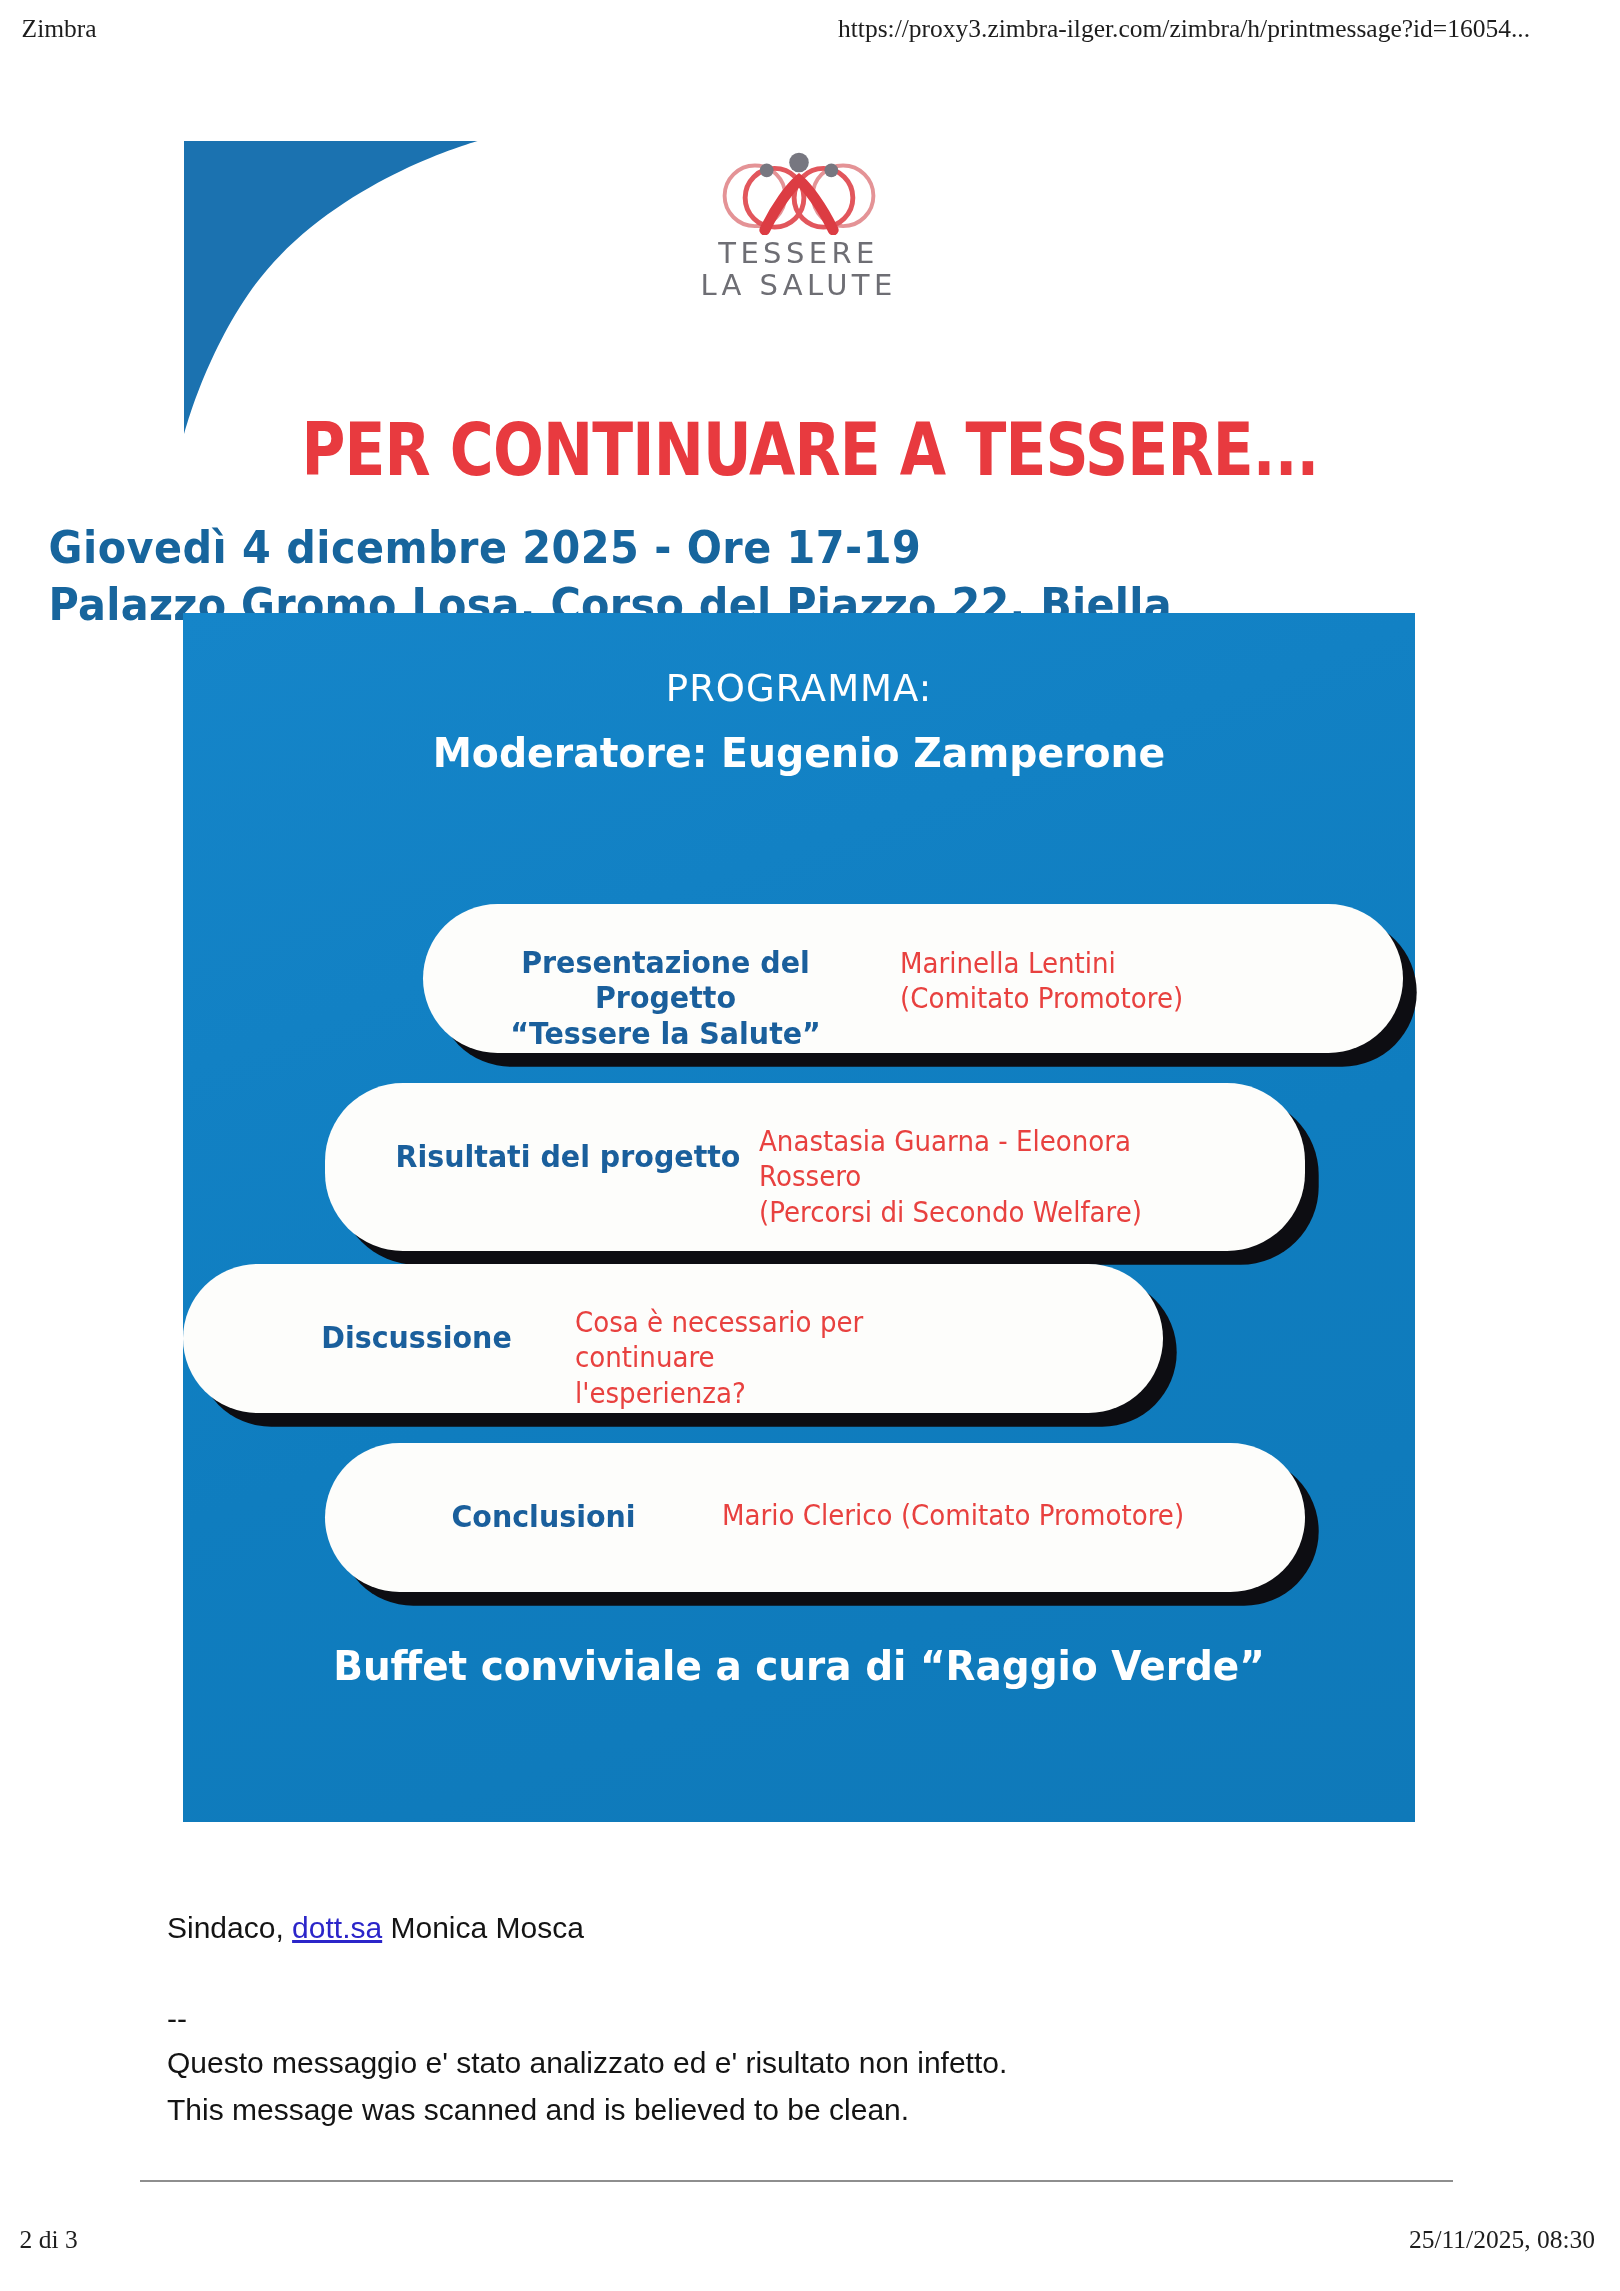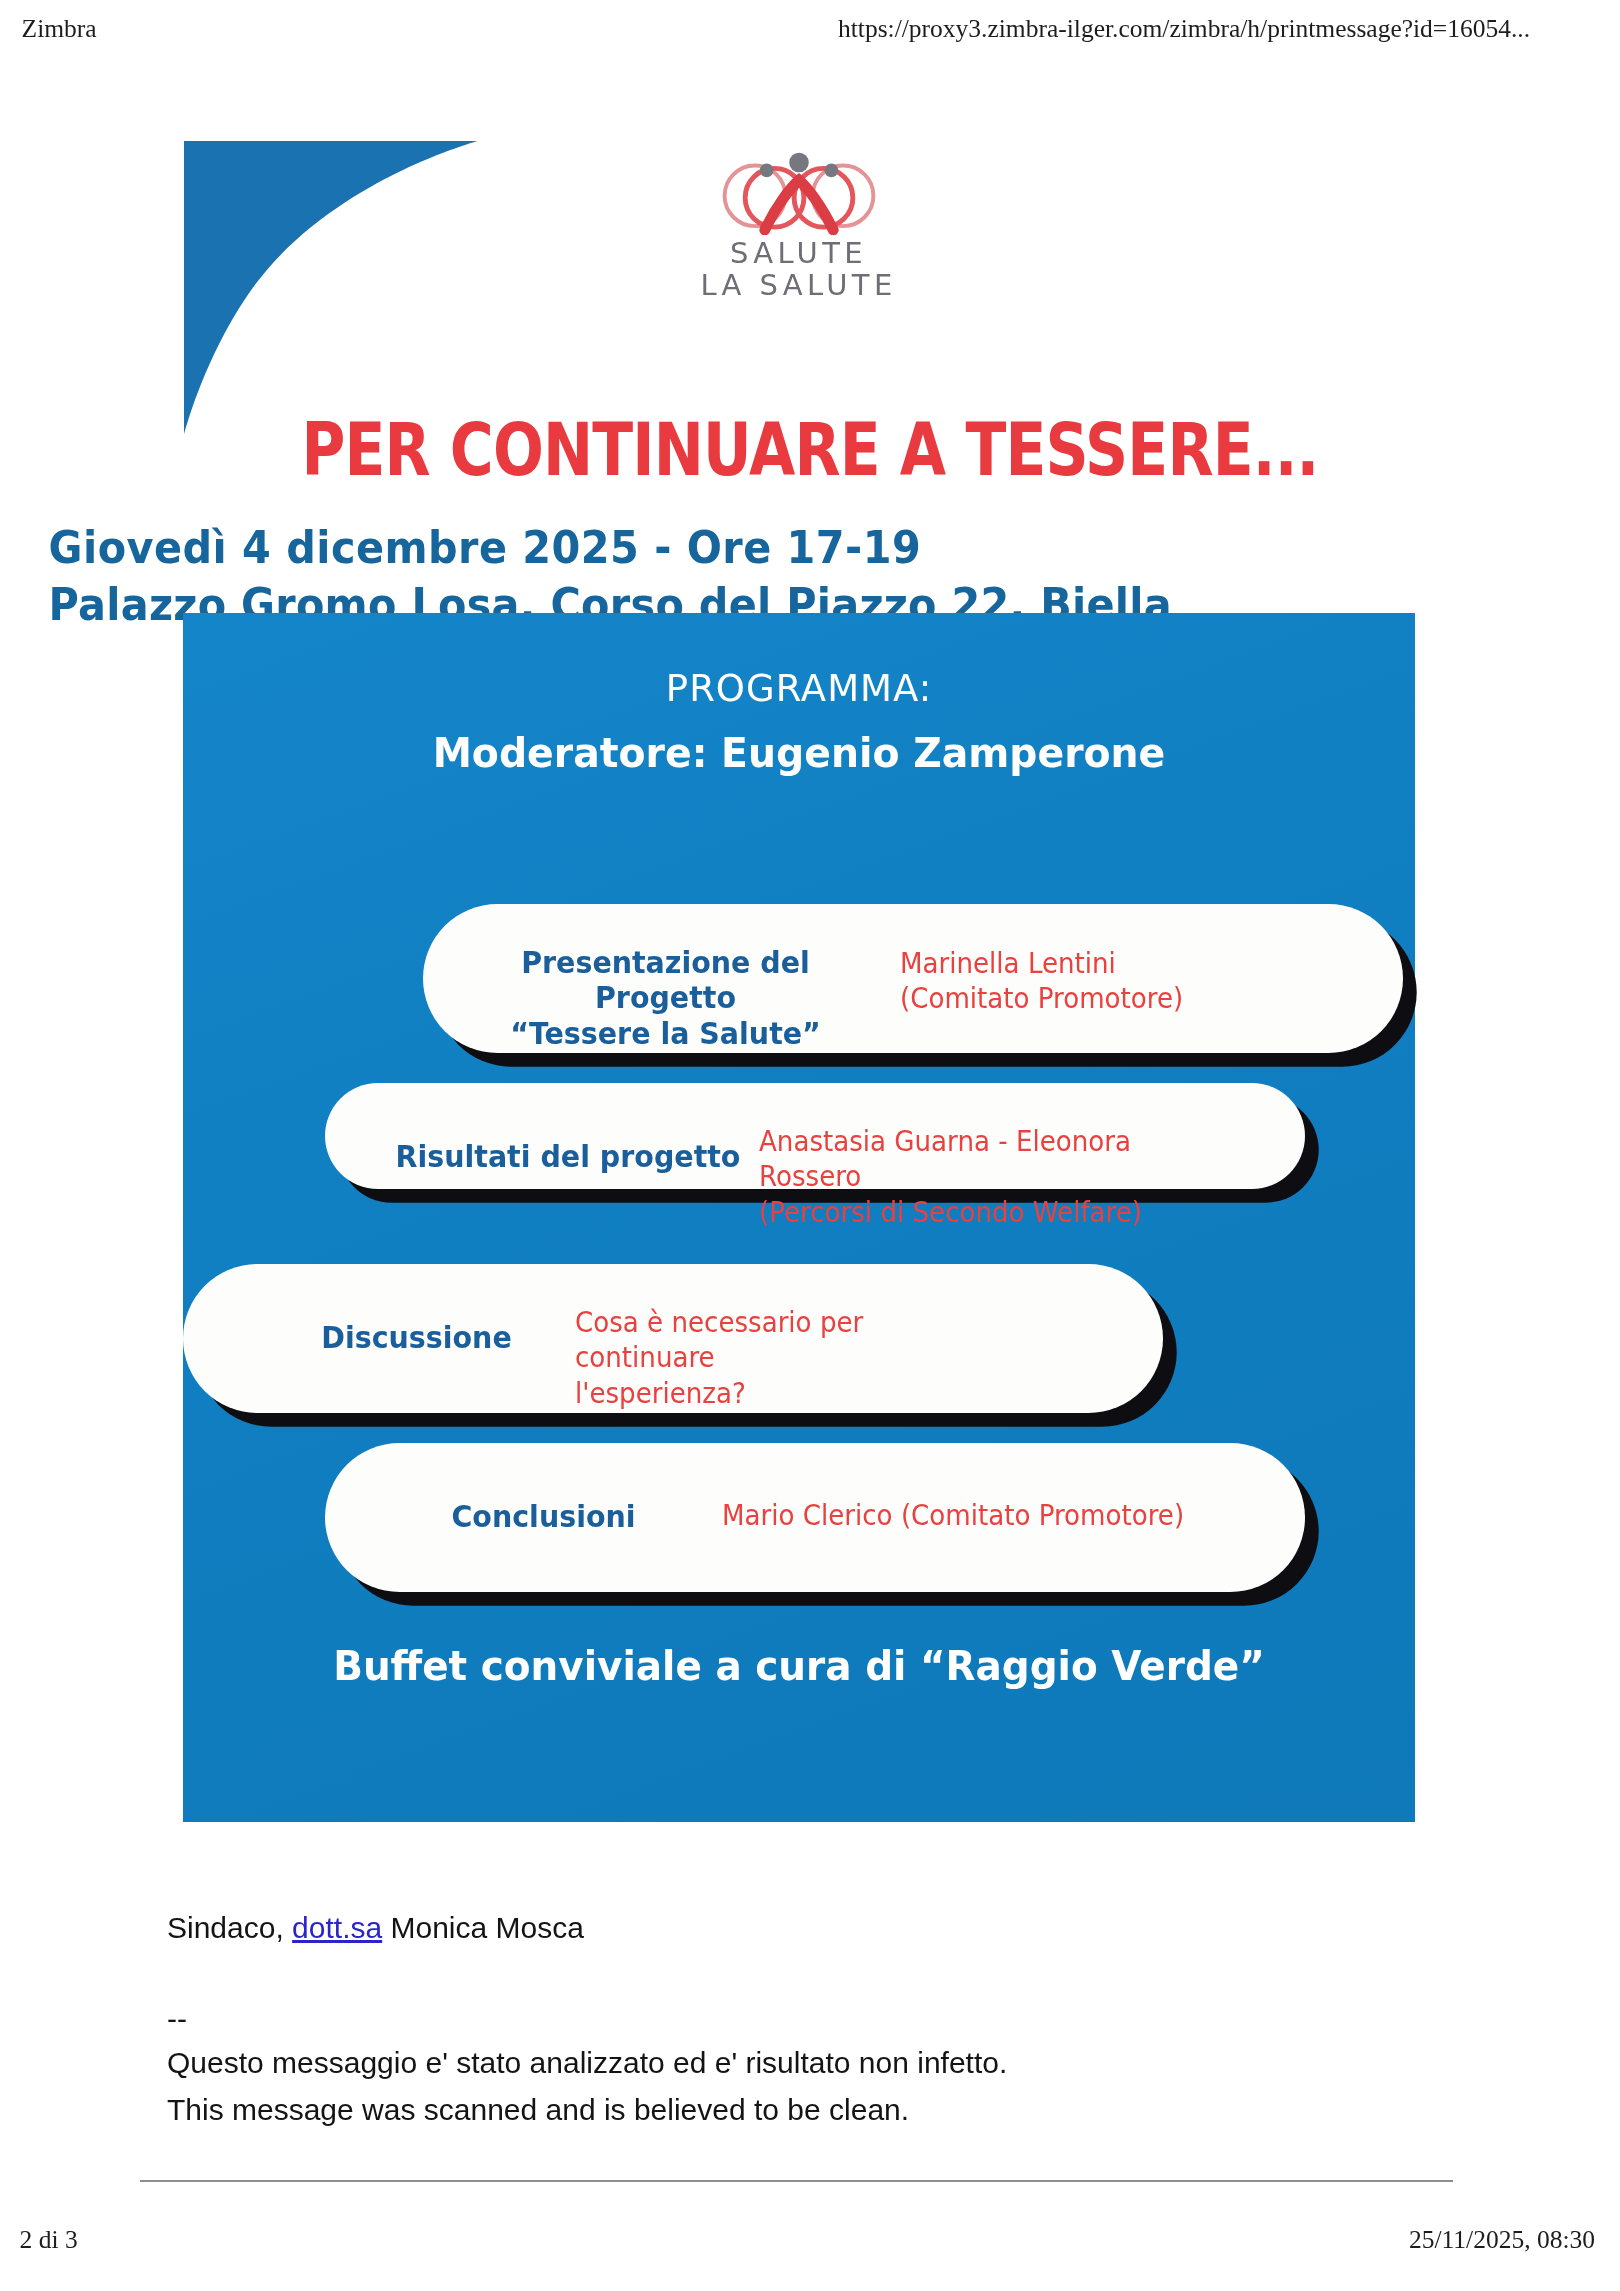--- a/index.html
+++ b/index.html
@@ -174,21 +174,21 @@
     line-height: 1.22;
     transform: scaleX(0.9);
     transform-origin: left center;
     white-space: pre-line;
   }
 
   #pill-0 { left: 240px; top: 291px; width: 980px; height: 149px; }
   #pill-0 .pill-title  { position: absolute; left: 27.4px;  top: 41px; width: 431px; }
   #pill-0 .pill-detail { position: absolute; left: 477px; top: 42px; width: 461px; }
 
-  #pill-1 { left: 142px; top: 470px; width: 980px; height: 106px; }
+  #pill-1 { left: 142px; top: 470px; width: 980px; height: 168px; }
   #pill-1 .pill-title  { position: absolute; left: 57px;  top: 56px; width: 372px; }
   #pill-1 .pill-detail { position: absolute; left: 434px; top: 41px; width: 529px; }
 
   #pill-2 { left: 0px;   top: 651px; width: 980px; height: 149px; }
   #pill-2 .pill-title  { position: absolute; left: 57px;  top: 56px; width: 353px; }
   #pill-2 .pill-detail { position: absolute; left: 392px; top: 41px; width: 470px; }
 
   #pill-3 { left: 142px; top: 830px; width: 980px; height: 149px; }
   #pill-3 .pill-title  { position: absolute; left: 57px;  top: 56px; width: 323px; }
   #pill-3 .pill-detail { position: absolute; left: 397px; top: 55px; width: 529px; }
@@ -269,21 +269,21 @@
       <circle cx="50" cy="60" r="31" fill="none" stroke="#e49396" stroke-width="4"></circle>
       <circle cx="140" cy="60" r="31" fill="none" stroke="#e49396" stroke-width="4"></circle>
       <circle cx="70" cy="62" r="30" fill="none" stroke="#e2565c" stroke-width="5"></circle>
       <circle cx="120" cy="62" r="30" fill="none" stroke="#e2565c" stroke-width="5"></circle>
       <path d="M60 95 C72 70 86 52 95 44 C104 52 118 70 130 95" fill="none" stroke="#dc3c43" stroke-width="11" stroke-linecap="round"></path>
       <circle cx="95" cy="26" r="10" fill="#777780"></circle>
       <circle cx="62" cy="34" r="7" fill="#777780"></circle>
       <circle cx="128" cy="34" r="7" fill="#777780"></circle>
     </svg>
     <div class="logo-text">
-      <div>SALUTE</div>
+      <div>TESSERE</div>
       <div>LA SALUTE</div>
     </div>
   </div>
 
   <div class="headline">PER CONTINUARE A TESSERE...</div>
 
   <div class="event-lines">
     <div class="event-date">Giovedì 4 dicembre 2025 - Ore 17-19</div>
     <div class="event-venue">Palazzo Gromo Losa, Corso del Piazzo 22, Biella</div>
   </div>

